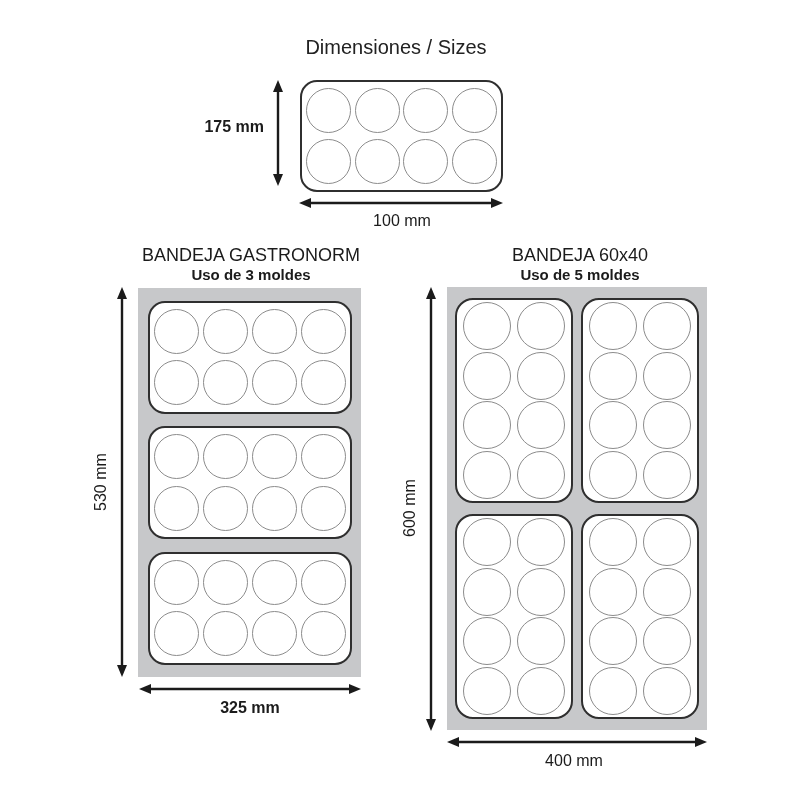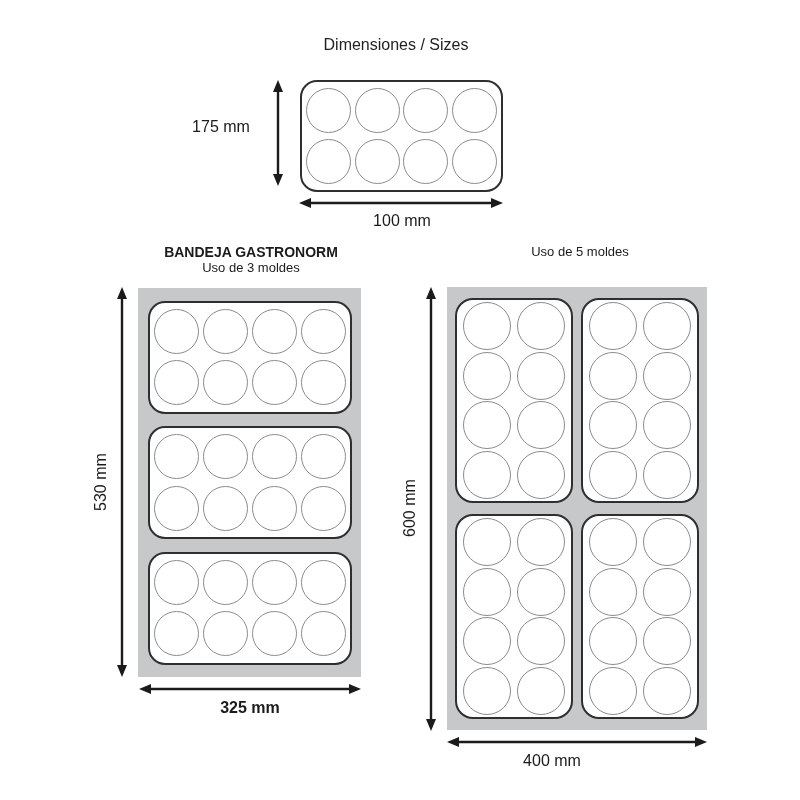--- a/index.html
+++ b/index.html
@@ -1,27 +1,27 @@
 <!DOCTYPE html>
 <html style="--ink: #1b1b1b; --tray-gray: #c7c8ca; --mold-border: #2f2f2f; --cavity-border: #8c8c8c;"><head>
 <meta charset="utf-8">
 <style>
   html,body{margin:0;padding:0;background:#fff;}
   .canvas{
     position:relative;width:800px;height:800px;background:#fff;overflow:hidden;
     font-family:"Liberation Sans",sans-serif;color:var(--ink,#1b1b1b);
   }
   .abs{position:absolute;box-sizing:border-box;}
-  .diagram-title{font-size:16px;text-align:center;color:#222;}
+  .diagram-title{font-size:20px;text-align:center;color:#222;}
   .sec-header{text-align:center;line-height:1.14;}
-  .sec-header .t1{font-size:14px;font-weight:bold;}
-  .sec-header .t2{font-size:13px;font-weight:normal;}
+  .sec-header .t1{font-size:18px;font-weight:normal;}
+  .sec-header .t2{font-size:15px;font-weight:bold;}
   .dim-label{font-size:16px;color:var(--ink,#1b1b1b);}
   .dim-label.h{text-align:center;}
-  .dim-label.r{text-align:center;}
+  .dim-label.r{text-align:right;font-weight:bold;}
   .dim-label.v{
     display:flex;align-items:center;justify-content:center;
     writing-mode:vertical-rl;transform:rotate(180deg);
   }
   .tray{background:var(--tray-gray,#c7c8ca);}
   .tray.stack3{display:flex;flex-direction:column;align-items:center;justify-content:space-evenly;}
   .tray.grid2x2{display:grid;grid-template-columns:repeat(2,max-content);justify-content:space-evenly;align-content:space-evenly;}
   .mold{
     background:#fff;border:2px solid var(--mold-border,#2f2f2f);
     display:grid;justify-content:space-evenly;align-content:space-evenly;box-sizing:border-box;
@@ -114,20 +114,21 @@
   <div class="abs dim-label v" style="left:88px;top:419px;width:26px;height:126px;">530 mm</div>
 
   <svg class="abs arrow-svg" style="left:139px;top:682px;" width="222" height="14" viewBox="0 0 222 14">
     <line x1="9" y1="7" x2="213" y2="7"></line>
     <polygon points="0,7 12,2 12,12"></polygon>
     <polygon points="222,7 210,2 210,12"></polygon>
   </svg>
   <div class="abs dim-label h" style="left:188px;top:699px;width:124px;font-weight:bold;">325 mm</div>
 
   <div class="abs sec-header" style="left:450px;top:245px;width:260px;">
+    <div class="t1">BANDEJA 60x40</div>
     <div class="t2">Uso de 5 moldes</div>
   </div>
 
   <div class="abs tray grid2x2" style="left:447px;top:287px;width:260px;height:443px;">
     <div class="mold m2x4">
         <div class="cavity"></div>
         <div class="cavity"></div>
         <div class="cavity"></div>
         <div class="cavity"></div>
         <div class="cavity"></div>
@@ -172,15 +173,15 @@
     <polygon points="7,0 2,12 12,12"></polygon>
     <polygon points="7,444 2,432 12,432"></polygon>
   </svg>
   <div class="abs dim-label v" style="left:397px;top:445px;width:26px;height:126px;">600 mm</div>
 
   <svg class="abs arrow-svg" style="left:447px;top:735px;" width="260" height="14" viewBox="0 0 260 14">
     <line x1="9" y1="7" x2="251" y2="7"></line>
     <polygon points="0,7 12,2 12,12"></polygon>
     <polygon points="260,7 248,2 248,12"></polygon>
   </svg>
-  <div class="abs dim-label h" style="left:490px;top:752px;width:124px;">400 mm</div>
+  <div class="abs dim-label h" style="left:512px;top:752px;width:124px;">400 mm</div>
 
 </div>
 
 </body></html>

